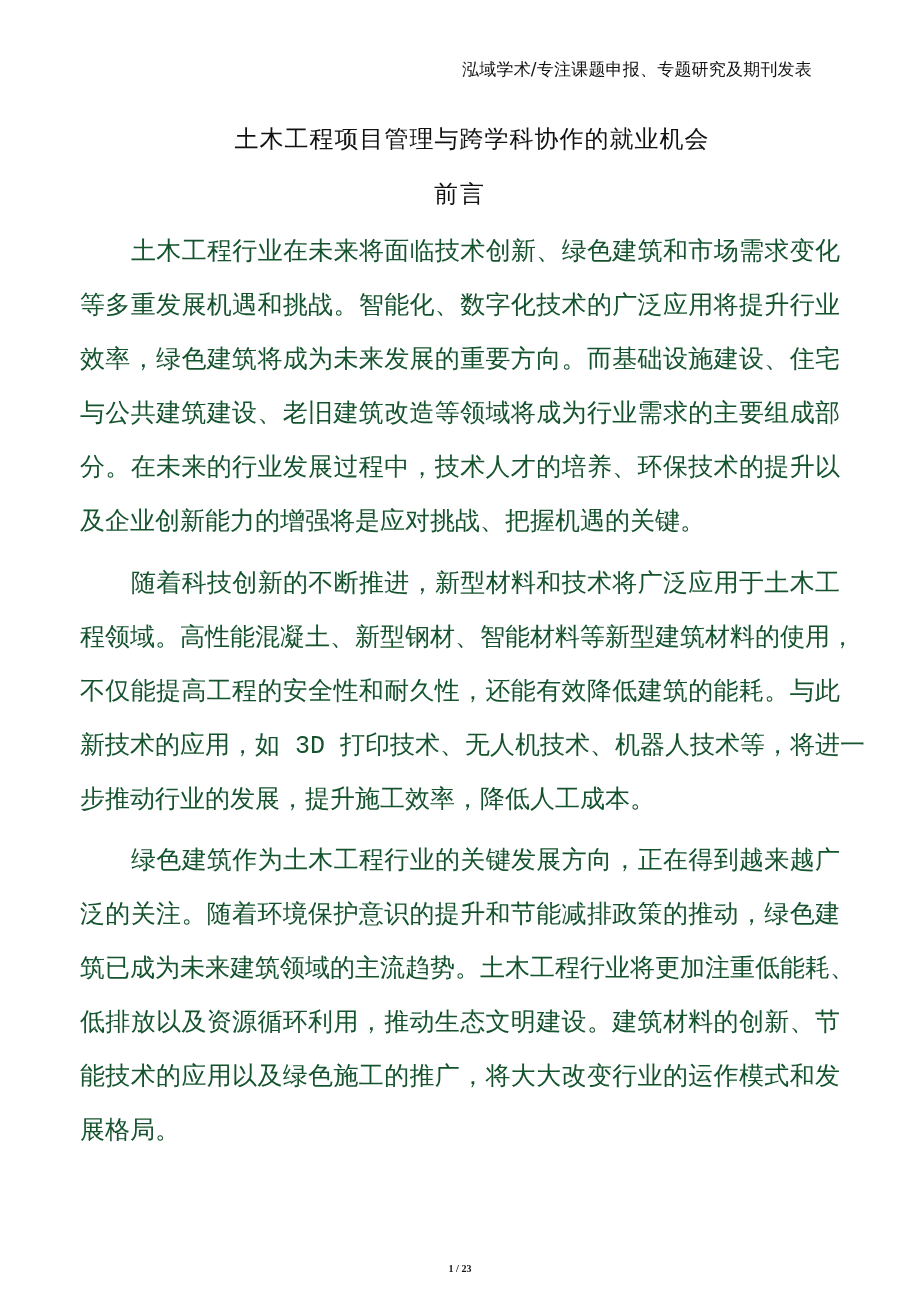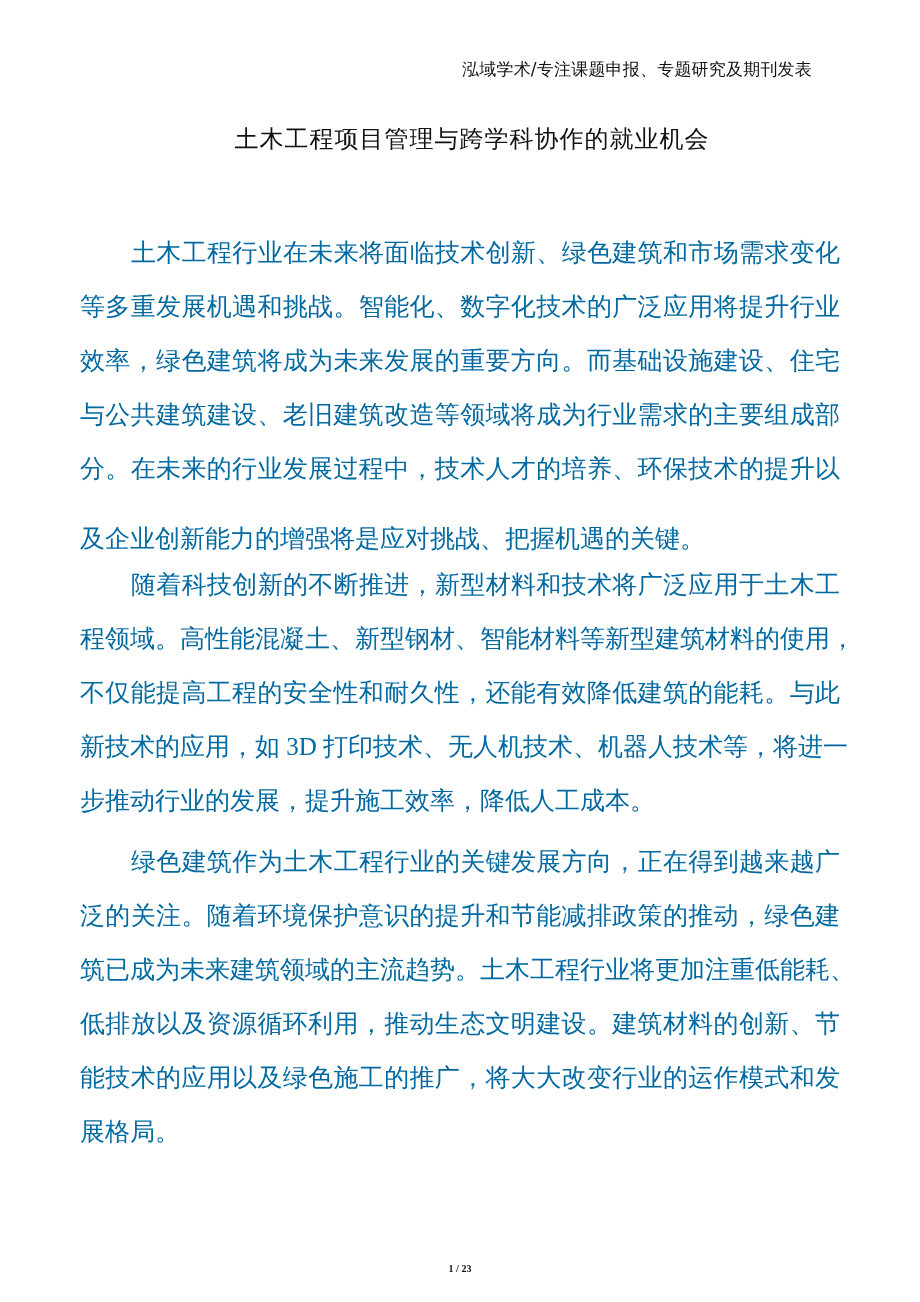--- a/index.html
+++ b/index.html
@@ -55,23 +55,23 @@
       line-height: 34px;
       color: #111;
       letter-spacing: 2px;
     }
     .line {
       position: absolute;
       left: 80px;
       width: 760px;
       font-size: 25px;
       line-height: 34px;
-      color: #0369a1;
+      color: #14532d;
       white-space: nowrap;
-      font-family: Liberation Serif, serif;
+      font-family: Liberation Mono, monospace;
       text-align: justify;
       text-align-last: justify;
     }
     .line.first {
       left: 131px;
       width: 709px;
     }
     .line.last {
       text-align-last: left;
     }
@@ -90,28 +90,29 @@
   </style>
 </head>
 <body>
 
 <div class="page">
 
   <div class="header-text">泓域学术/专注课题申报、专题研究及期刊发表</div>
 
   <div class="doc-title">土木工程项目管理与跨学科协作的就业机会</div>
 
+  <div class="section-title">前言</div>
 
   <div>
     <div class="line first" style="top:236px">土木工程行业在未来将面临技术创新、绿色建筑和市场需求变化</div>
     <div class="line" style="top:290px">等多重发展机遇和挑战。智能化、数字化技术的广泛应用将提升行业</div>
     <div class="line" style="top:344px">效率，绿色建筑将成为未来发展的重要方向。而基础设施建设、住宅</div>
     <div class="line" style="top:398px">与公共建筑建设、老旧建筑改造等领域将成为行业需求的主要组成部</div>
     <div class="line" style="top:452px">分。在未来的行业发展过程中，技术人才的培养、环保技术的提升以</div>
-    <div class="line last" style="top:522px">及企业创新能力的增强将是应对挑战、把握机遇的关键。</div>
+    <div class="line last" style="top:506px">及企业创新能力的增强将是应对挑战、把握机遇的关键。</div>
   </div>
 
   <div>
     <div class="line first" style="top:568px">随着科技创新的不断推进，新型材料和技术将广泛应用于土木工</div>
     <div class="line" style="top:622px">程领域。高性能混凝土、新型钢材、智能材料等新型建筑材料的使用，</div>
     <div class="line" style="top:676px">不仅能提高工程的安全性和耐久性，还能有效降低建筑的能耗。与此</div>
     <div class="line" style="top:730px">新技术的应用，如 3D 打印技术、无人机技术、机器人技术等，将进一</div>
     <div class="line last" style="top:784px">步推动行业的发展，提升施工效率，降低人工成本。</div>
   </div>
 

